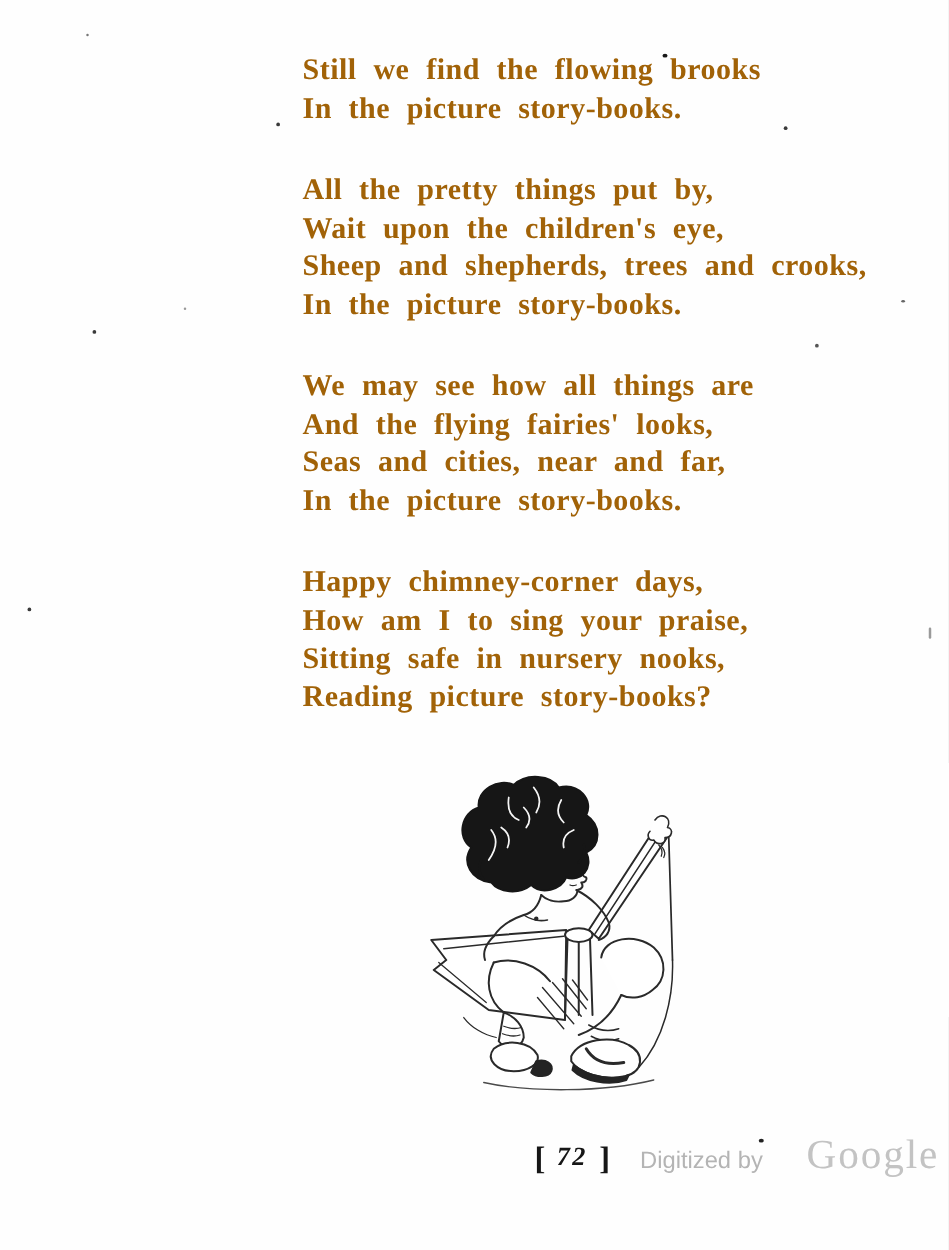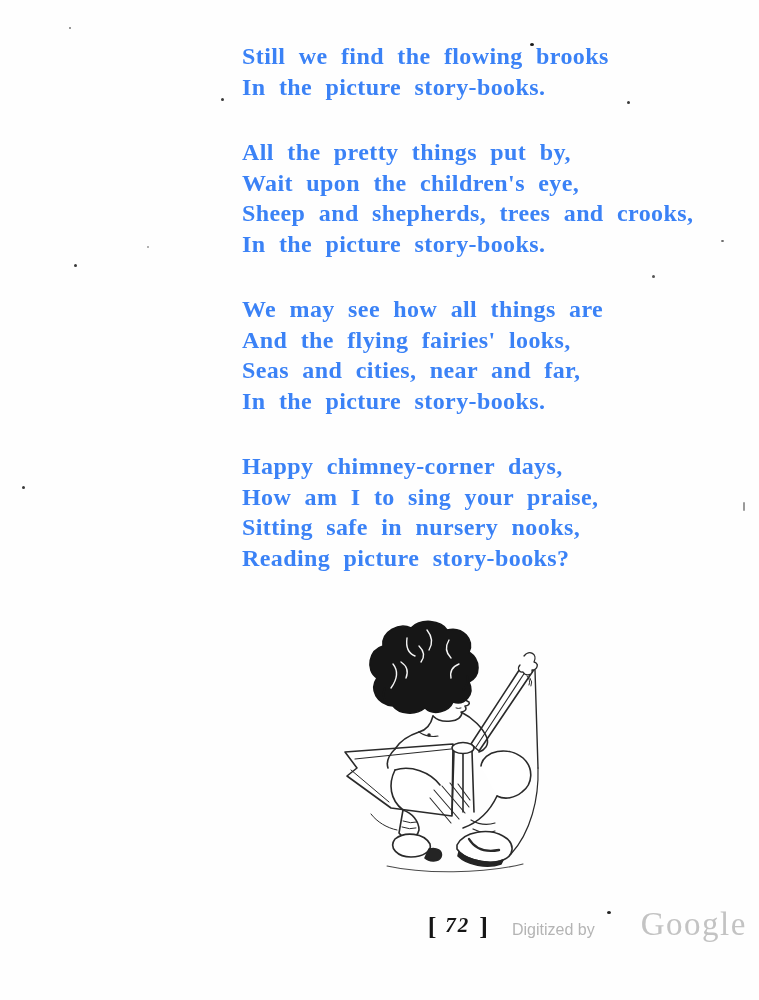--- a/index.html
+++ b/index.html
@@ -18,21 +18,21 @@
     left: 242px;
     top: 41px;
     width: 480px;
   }
   .stanza { margin: 0 0 35px 0; }
   .stanza:last-child { margin-bottom: 0; }
   .poem-line {
     font-size: 24px;
     font-weight: bold;
     line-height: 30.5px;
-    color: #3b82f6;
+    color: #a16207;
     letter-spacing: 0.4px;
     word-spacing: 7px;
     white-space: nowrap;
   }
   
   .illustration {
     position: absolute;
     left: 331px;
     top: 618px;
     width: 232px;
@@ -64,23 +64,23 @@
   .watermark {
     position: absolute;
     left: 512px;
     top: 906px;
     display: flex;
     align-items: baseline;
     white-space: nowrap;
   }
   .watermark .prefix {
     font-family: "Liberation Sans", sans-serif;
-    font-size: 16px;
+    font-size: 19px;
     color: #b4b4b4;
-    margin-right: 20px;
+    margin-right: 9px;
   }
   .watermark .brand {
     font-family: "Liberation Serif", serif;
     font-size: 33px;
     color: #c3c3c3;
     letter-spacing: 1.5px;
     margin-left: 26px;
   }
   
   .speck {

